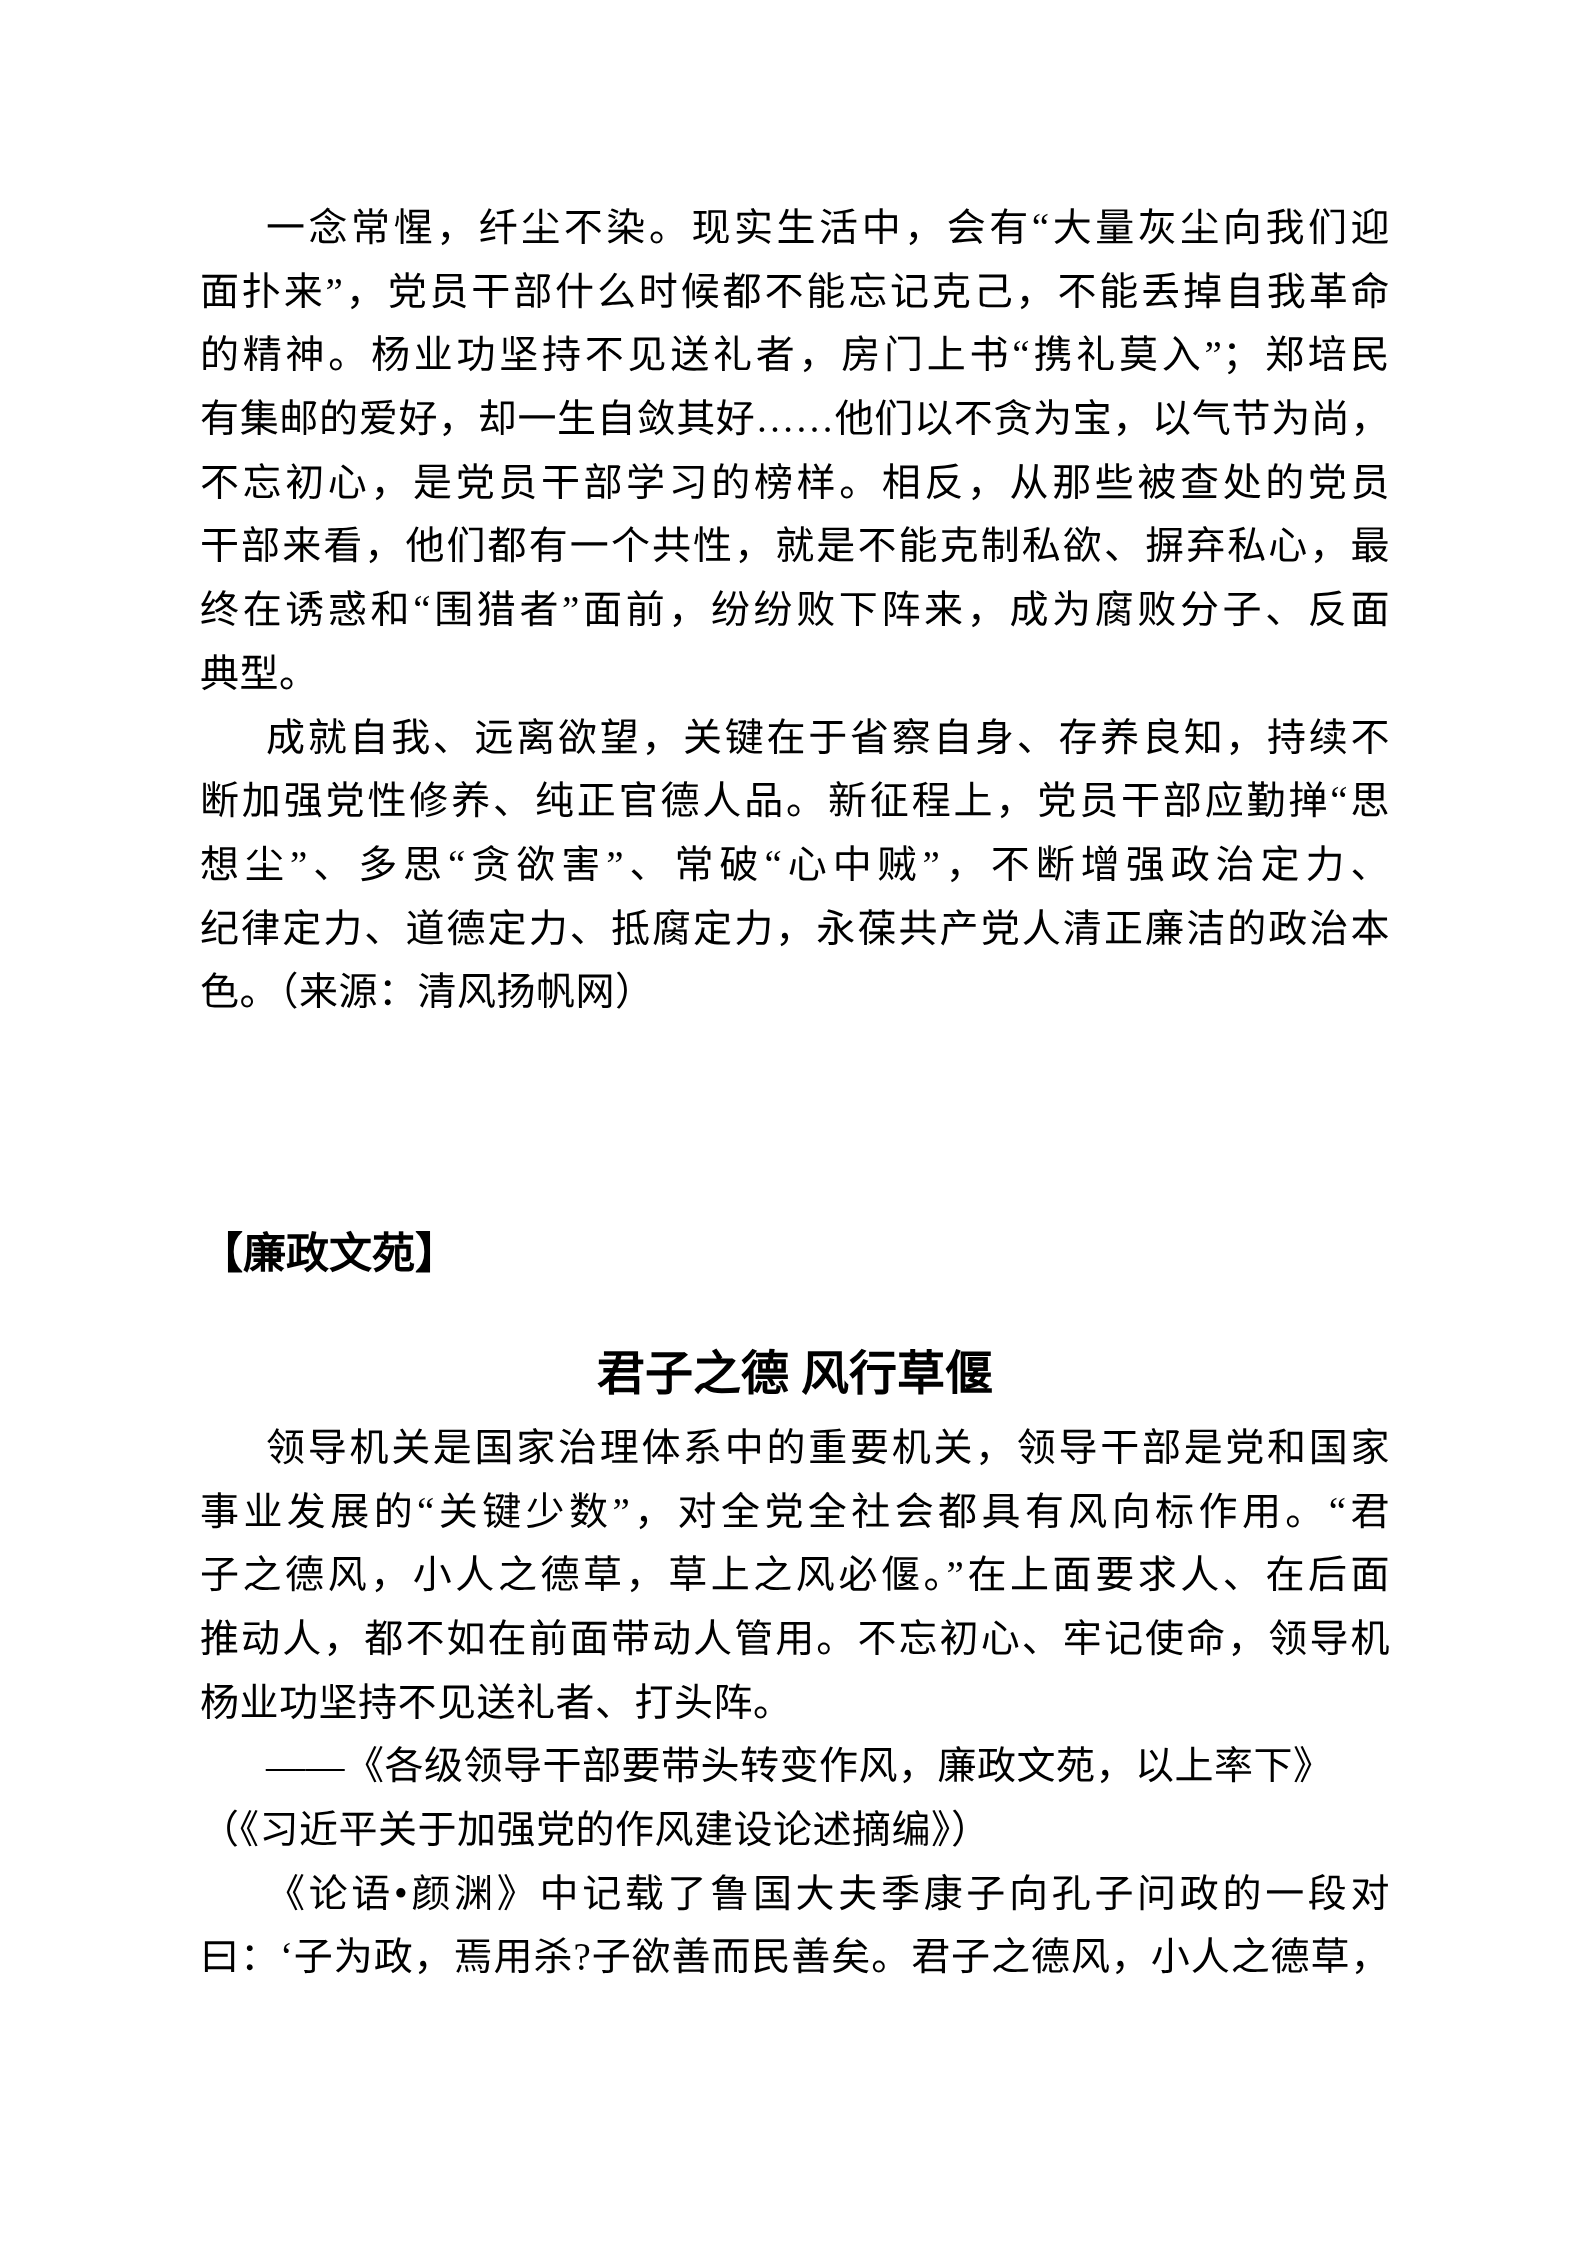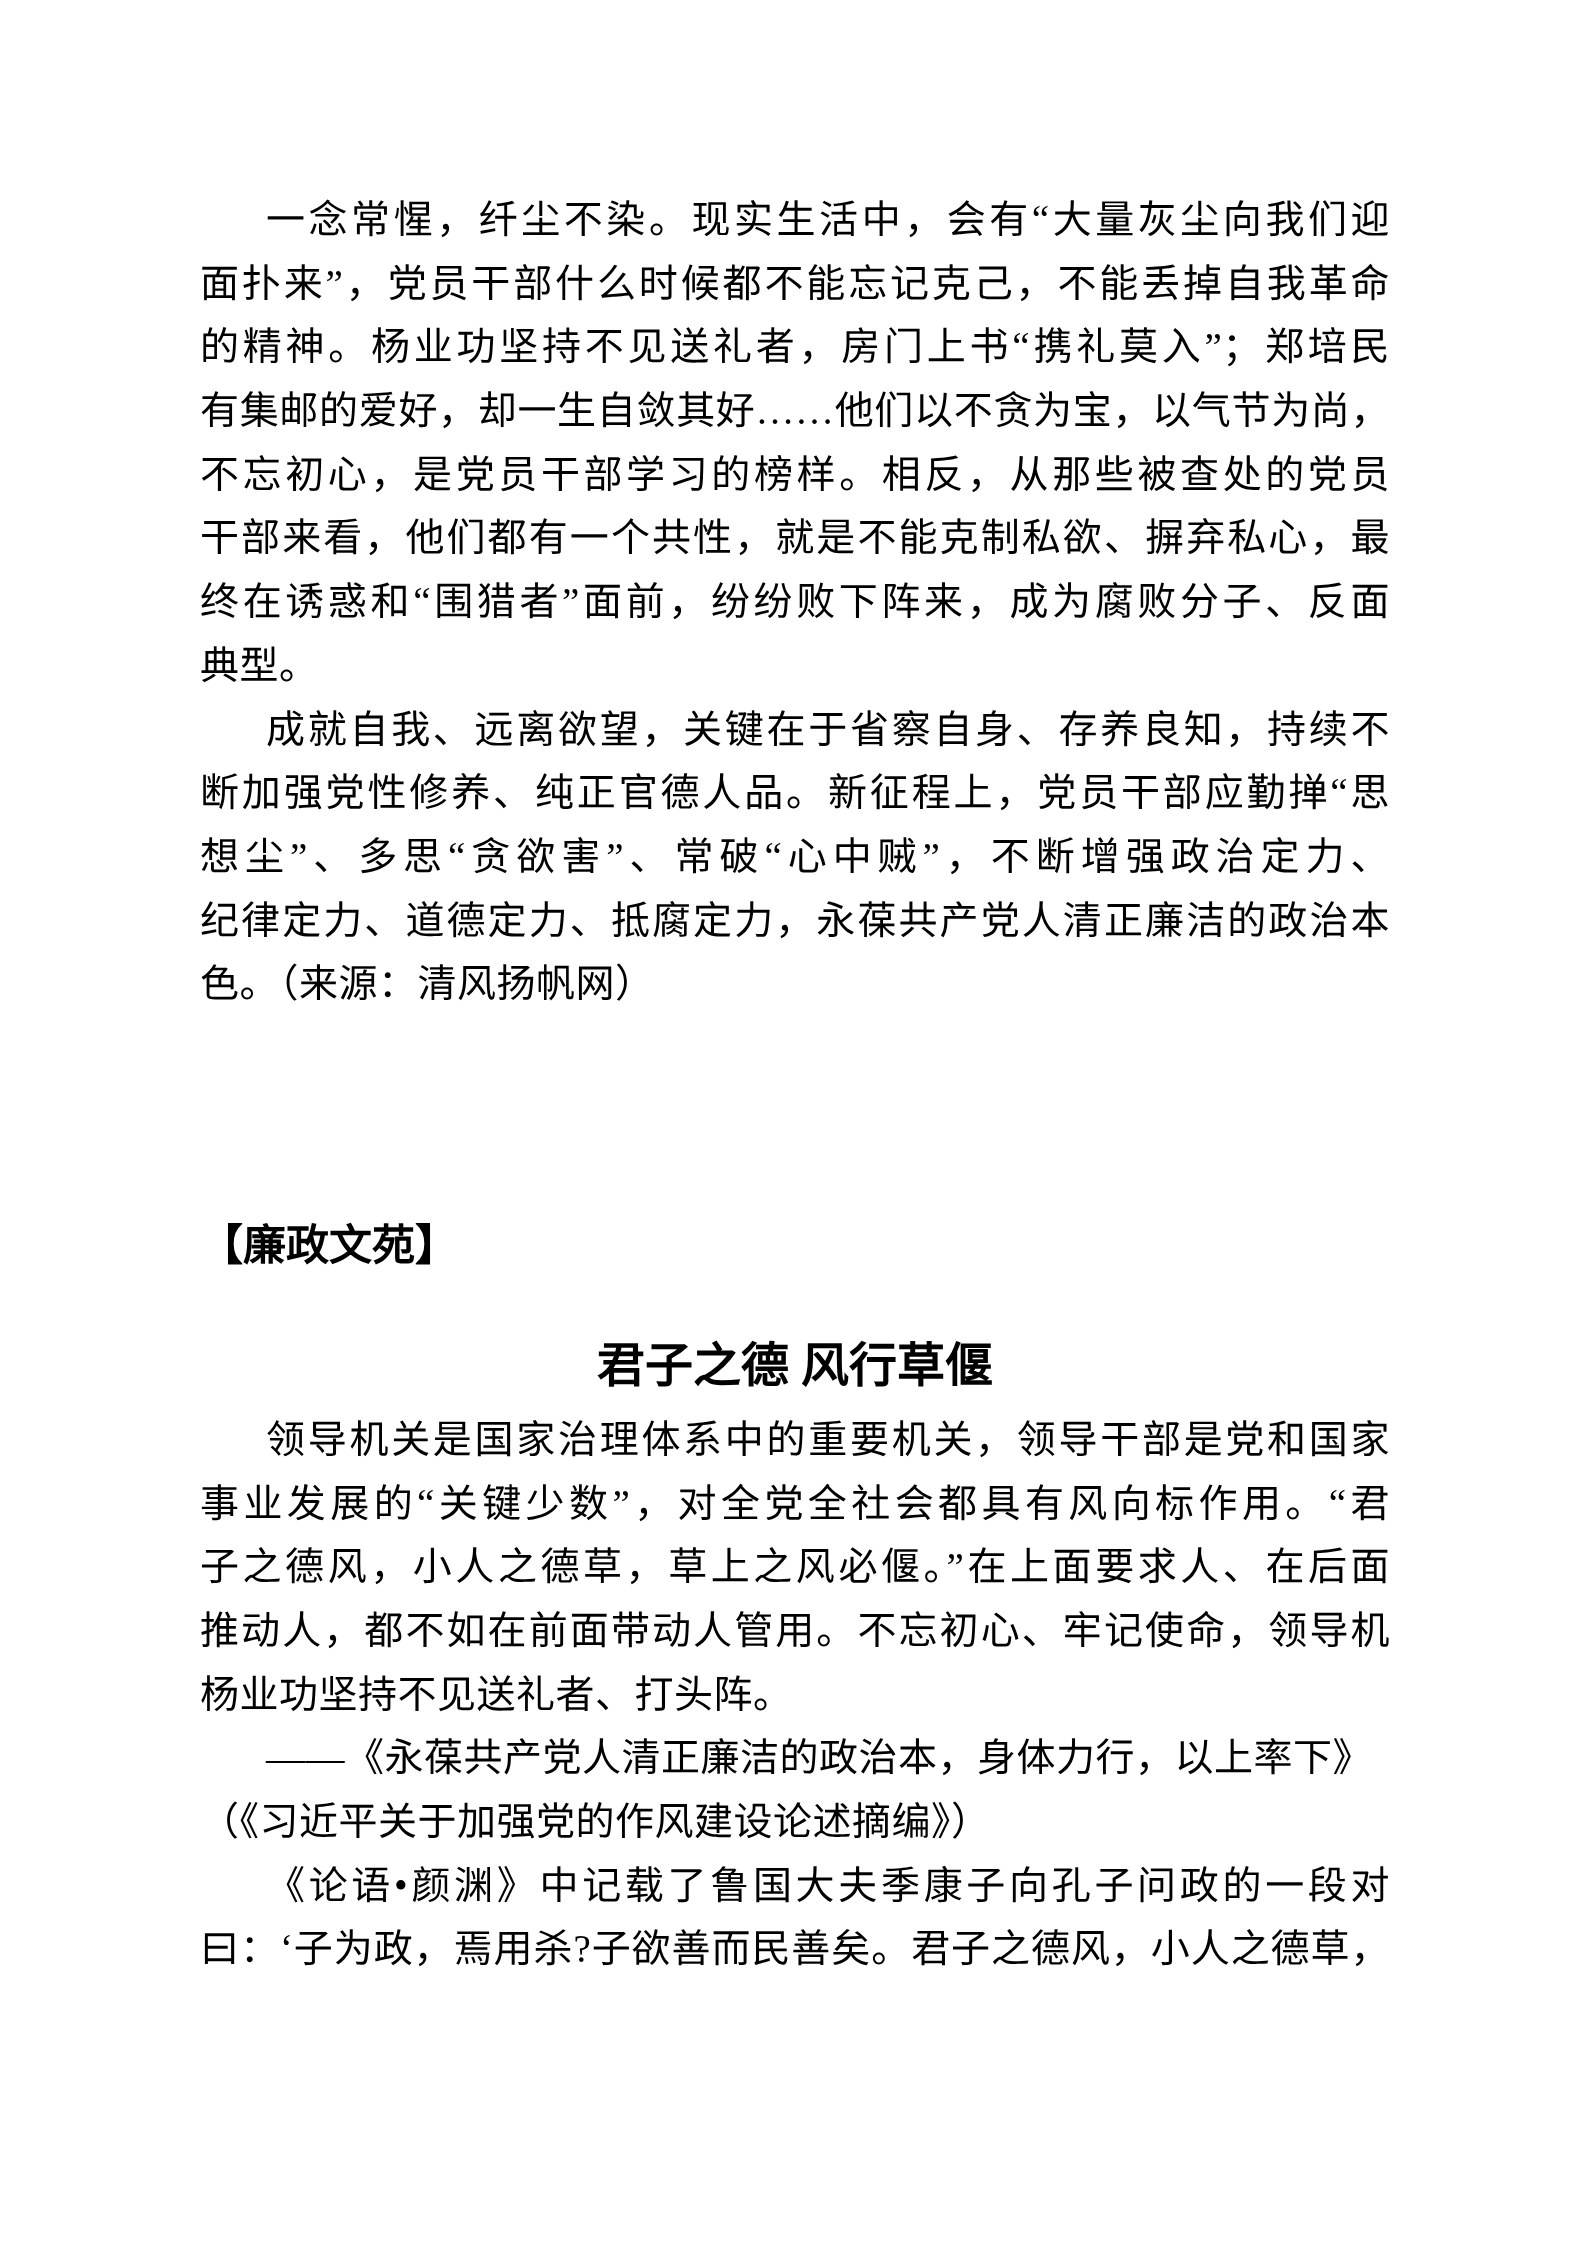--- a/index.html
+++ b/index.html
@@ -12,21 +12,21 @@
     width: 1587px;
     height: 2245px;
     background: #ffffff;
     overflow: hidden;
     font-family: "Liberation Serif", "DejaVu Serif", serif;
     color: #000000;
   }
   .content {
     position: absolute;
     left: 200px;
-    top: 188px;
+    top: 196px;
     width: 1190px;
   }
   .line {
     height: 63.7px;
     line-height: 63.7px;
     font-size: 39px;
     text-align: left;
     letter-spacing: 0.5px;
   }
   .line.j {
@@ -91,21 +91,21 @@
 
     <div class="para">
         <div class="line j ind">领导机关是国家治理体系中的重要机关，领导干部是党和国家</div>
         <div class="line j">事业发展的“关键少数”，对全党全社会都具有风向标作用。“君</div>
         <div class="line j">子之德风，小人之德草，草上之风必偃。”在上面要求人、在后面</div>
         <div class="line j">推动人，都不如在前面带动人管用。不忘初心、牢记使命，领导机</div>
         <div class="line">杨业功坚持不见送礼者、打头阵。</div>
       </div>
 
     <div class="para">
-        <div class="line ind">——《永葆共产党人清正廉洁的政治本，身体力行，以上率下》</div>
+        <div class="line ind">——《各级领导干部要带头转变作风，廉政文苑，以上率下》</div>
         <div class="line">（《习近平关于加强党的作风建设论述摘编》）</div>
       </div>
 
     <div class="para">
         <div class="line j ind">《论语•颜渊》中记载了鲁国大夫季康子向孔子问政的一段对</div>
         <div class="line j">曰：‘子为政，焉用杀?子欲善而民善矣。君子之德风，小人之德草，</div>
       </div>
 
 
   </div>

